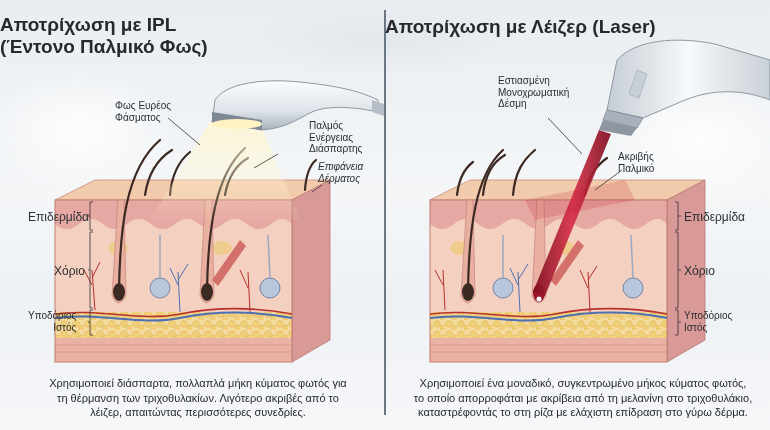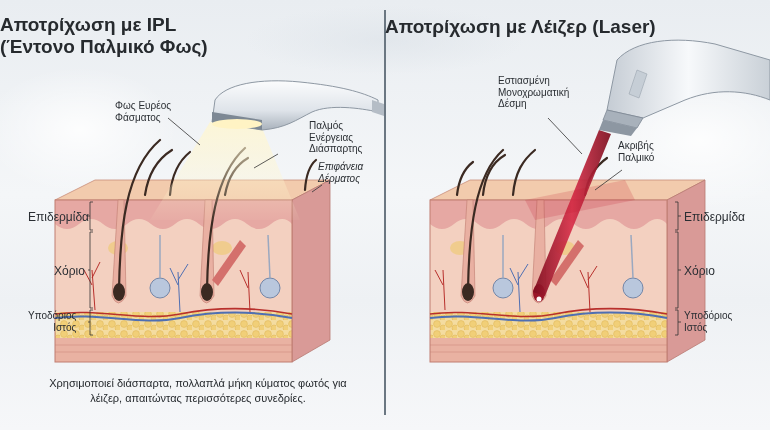--- a/index.html
+++ b/index.html
@@ -151,20 +151,21 @@
 
   <div class="layer-label" style="left:28px; top:210px;">Επιδερμίδα</div>
   <div class="layer-label" style="left:54px; top:264px;">Χόριο</div>
   <div class="label" style="left:28px; top:310px; text-align:right;">
     <div>Υποδόριος</div>
     <div>Ιστός</div>
   </div>
 
   <div class="caption">
     <div>Χρησιμοποιεί διάσπαρτα, πολλαπλά μήκη κύματος φωτός για</div>
+    <div>τη θέρμανση των τριχοθυλακίων. Λιγότερο ακριβές από το</div>
     <div>λέιζερ, απαιτώντας περισσότερες συνεδρίες.</div>
   </div>
 </div>
 
 <div class="divider"></div>
 
 <div class="panel right">
   <div class="title">Αποτρίχωση με Λέιζερ (Laser)</div>
 
   <svg class="scene" width="385" height="430" viewBox="0 0 385 430">
@@ -244,25 +245,30 @@
       <path d="M290,232 L293,232 L293,308 L290,308 M293,270 L296,270"></path>
       <path d="M290,310 L293,310 L293,335 L290,335 M293,322 L296,322"></path>
     </g>
   </svg>
 
   <div class="label" style="left:113px; top:75px;">
     <div>Εστιασμένη</div>
     <div>Μονοχρωματική</div>
     <div>Δέσμη</div>
   </div>
-  <div class="label" style="left:233px; top:140px;">
+  <div class="label" style="left:233px; top:151px;">
     <div>Ακριβής</div>
     <div>Παλμικό</div>
   </div>
 
   <div class="layer-label" style="left:299px; top:210px;">Επιδερμίδα</div>
   <div class="layer-label" style="left:299px; top:264px;">Χόριο</div>
   <div class="label rightal" style="left:299px; top:310px;">
     <div>Υποδόριος</div>
     <div>Ιστός</div>
   </div>
 
+  <div class="caption">
+    <div>Χρησιμοποιεί ένα μοναδικό, συγκεντρωμένο μήκος κύματος φωτός,</div>
+    <div>το οποίο απορροφάται με ακρίβεια από τη μελανίνη στο τριχοθυλάκιο,</div>
+    <div>καταστρέφοντάς το στη ρίζα με ελάχιστη επίδραση στο γύρω δέρμα.</div>
+  </div>
 </div>
 
 </body></html>

